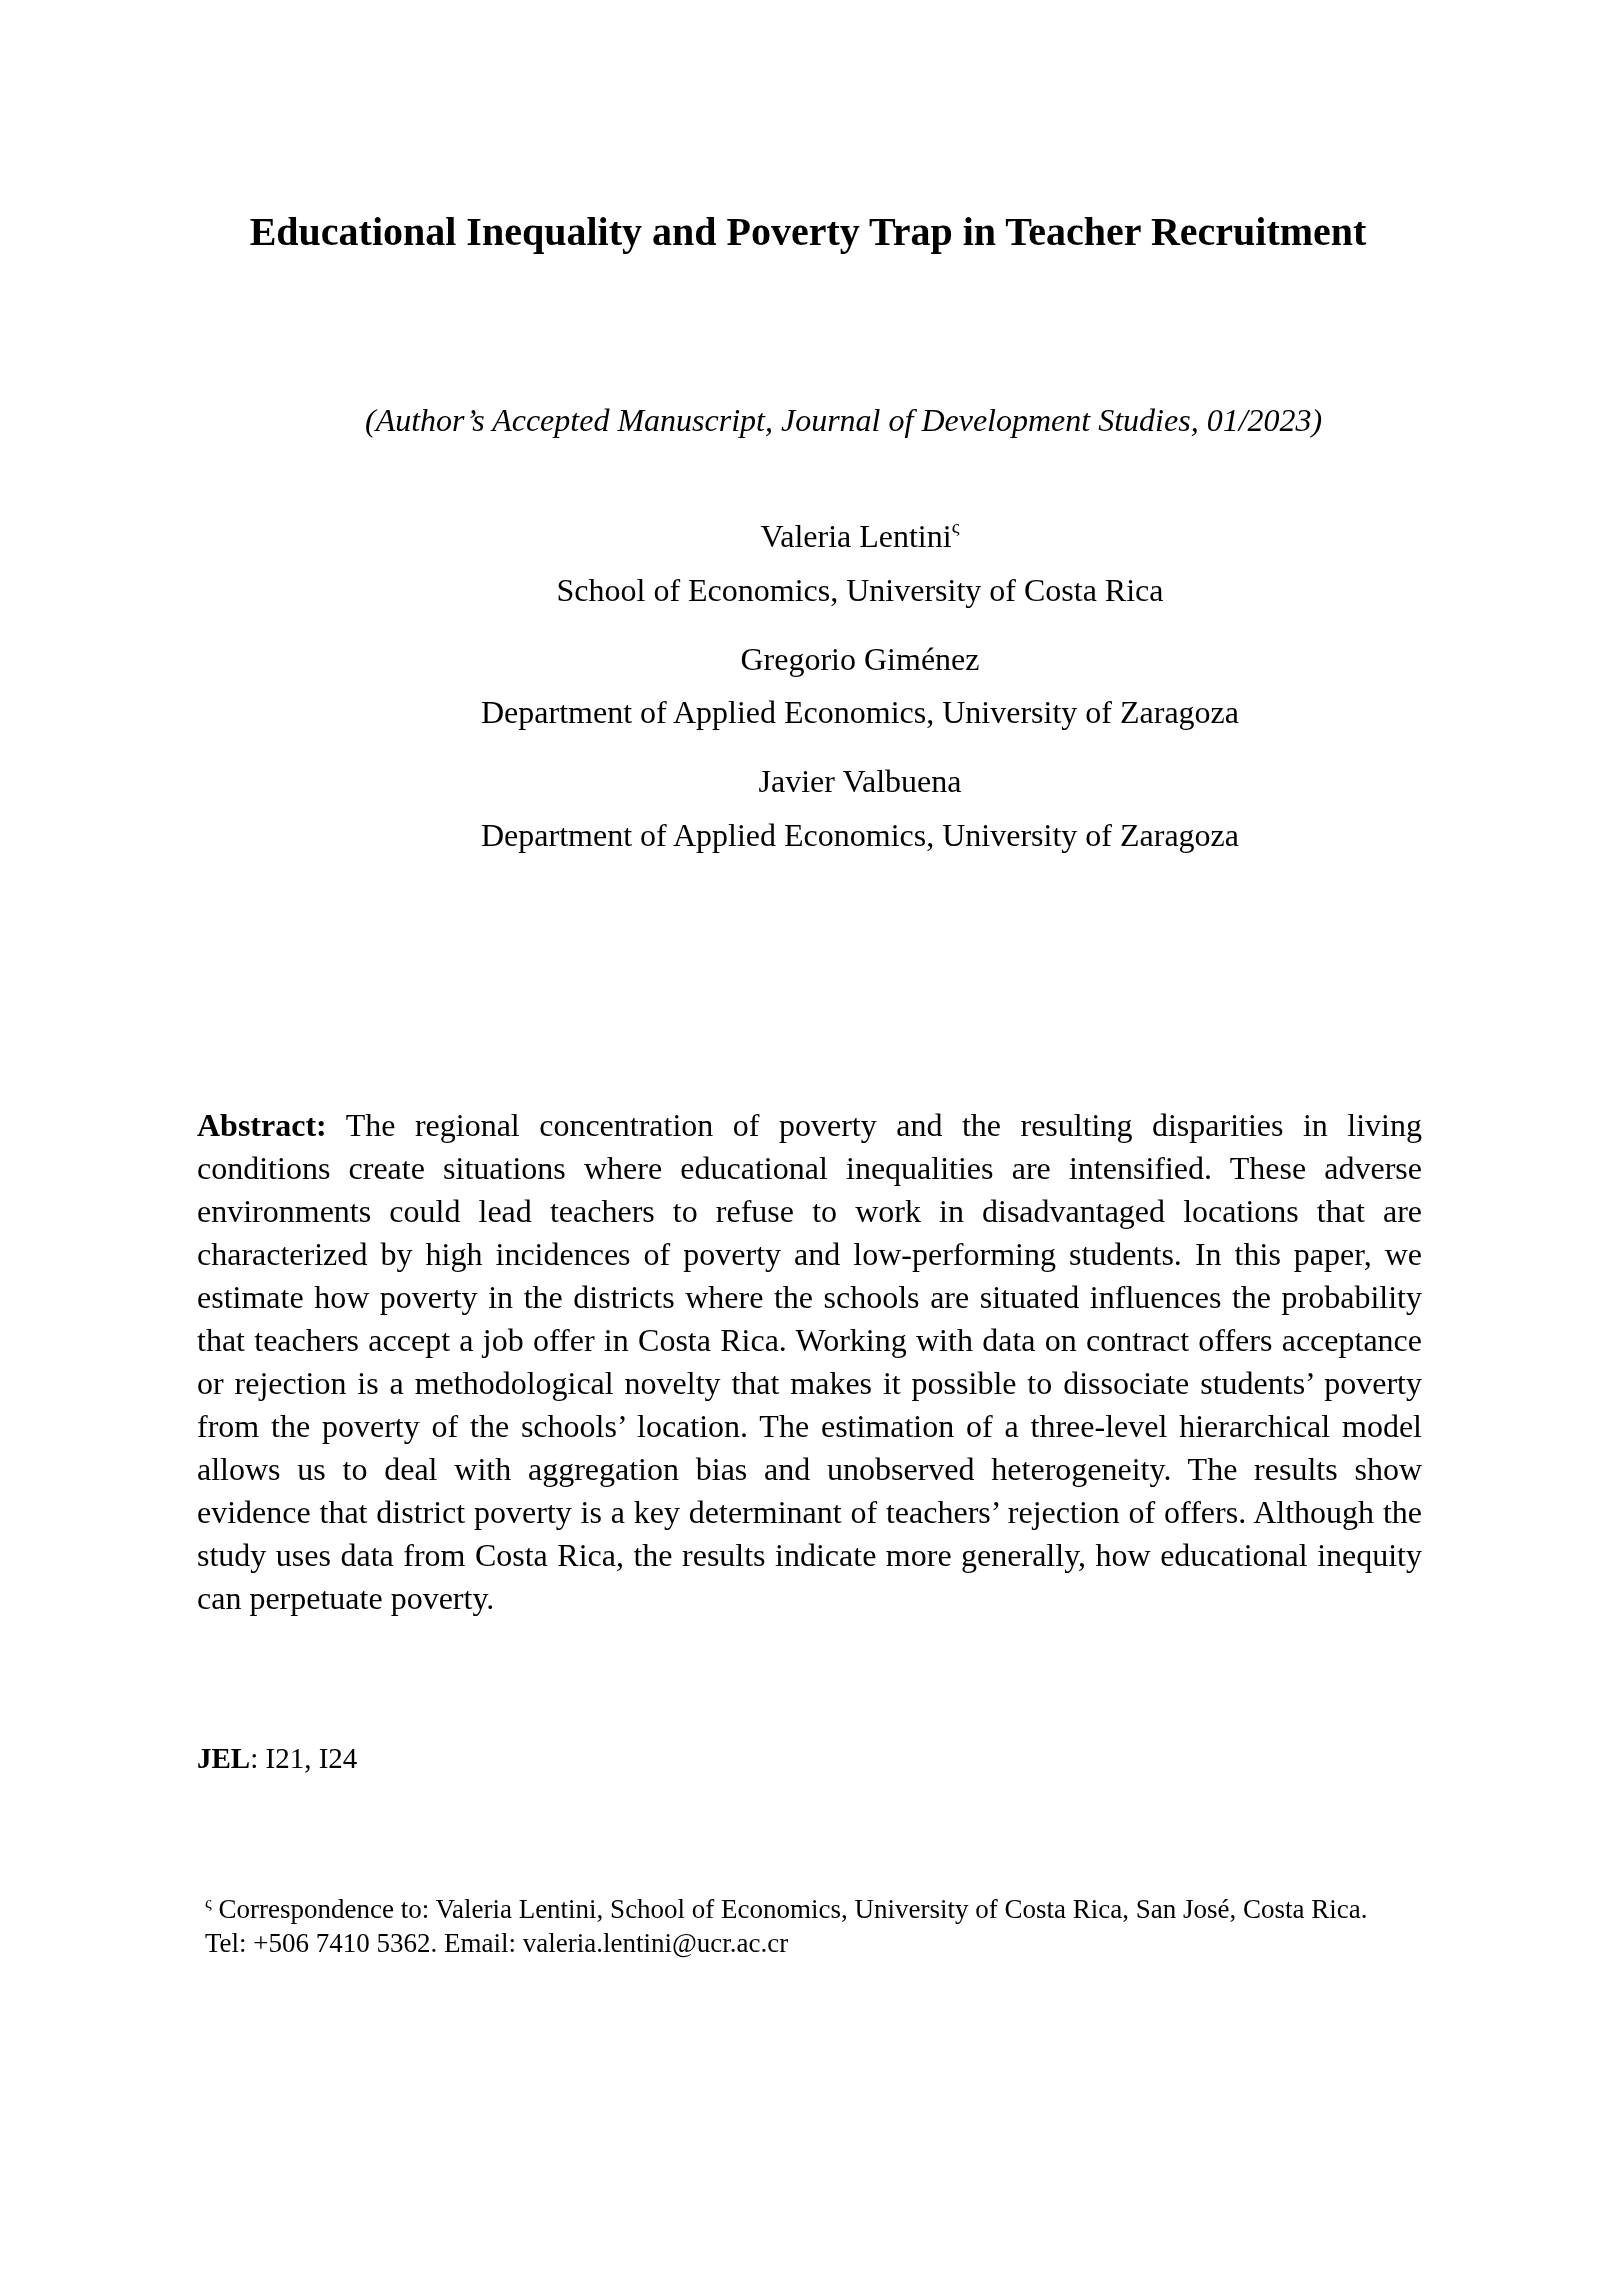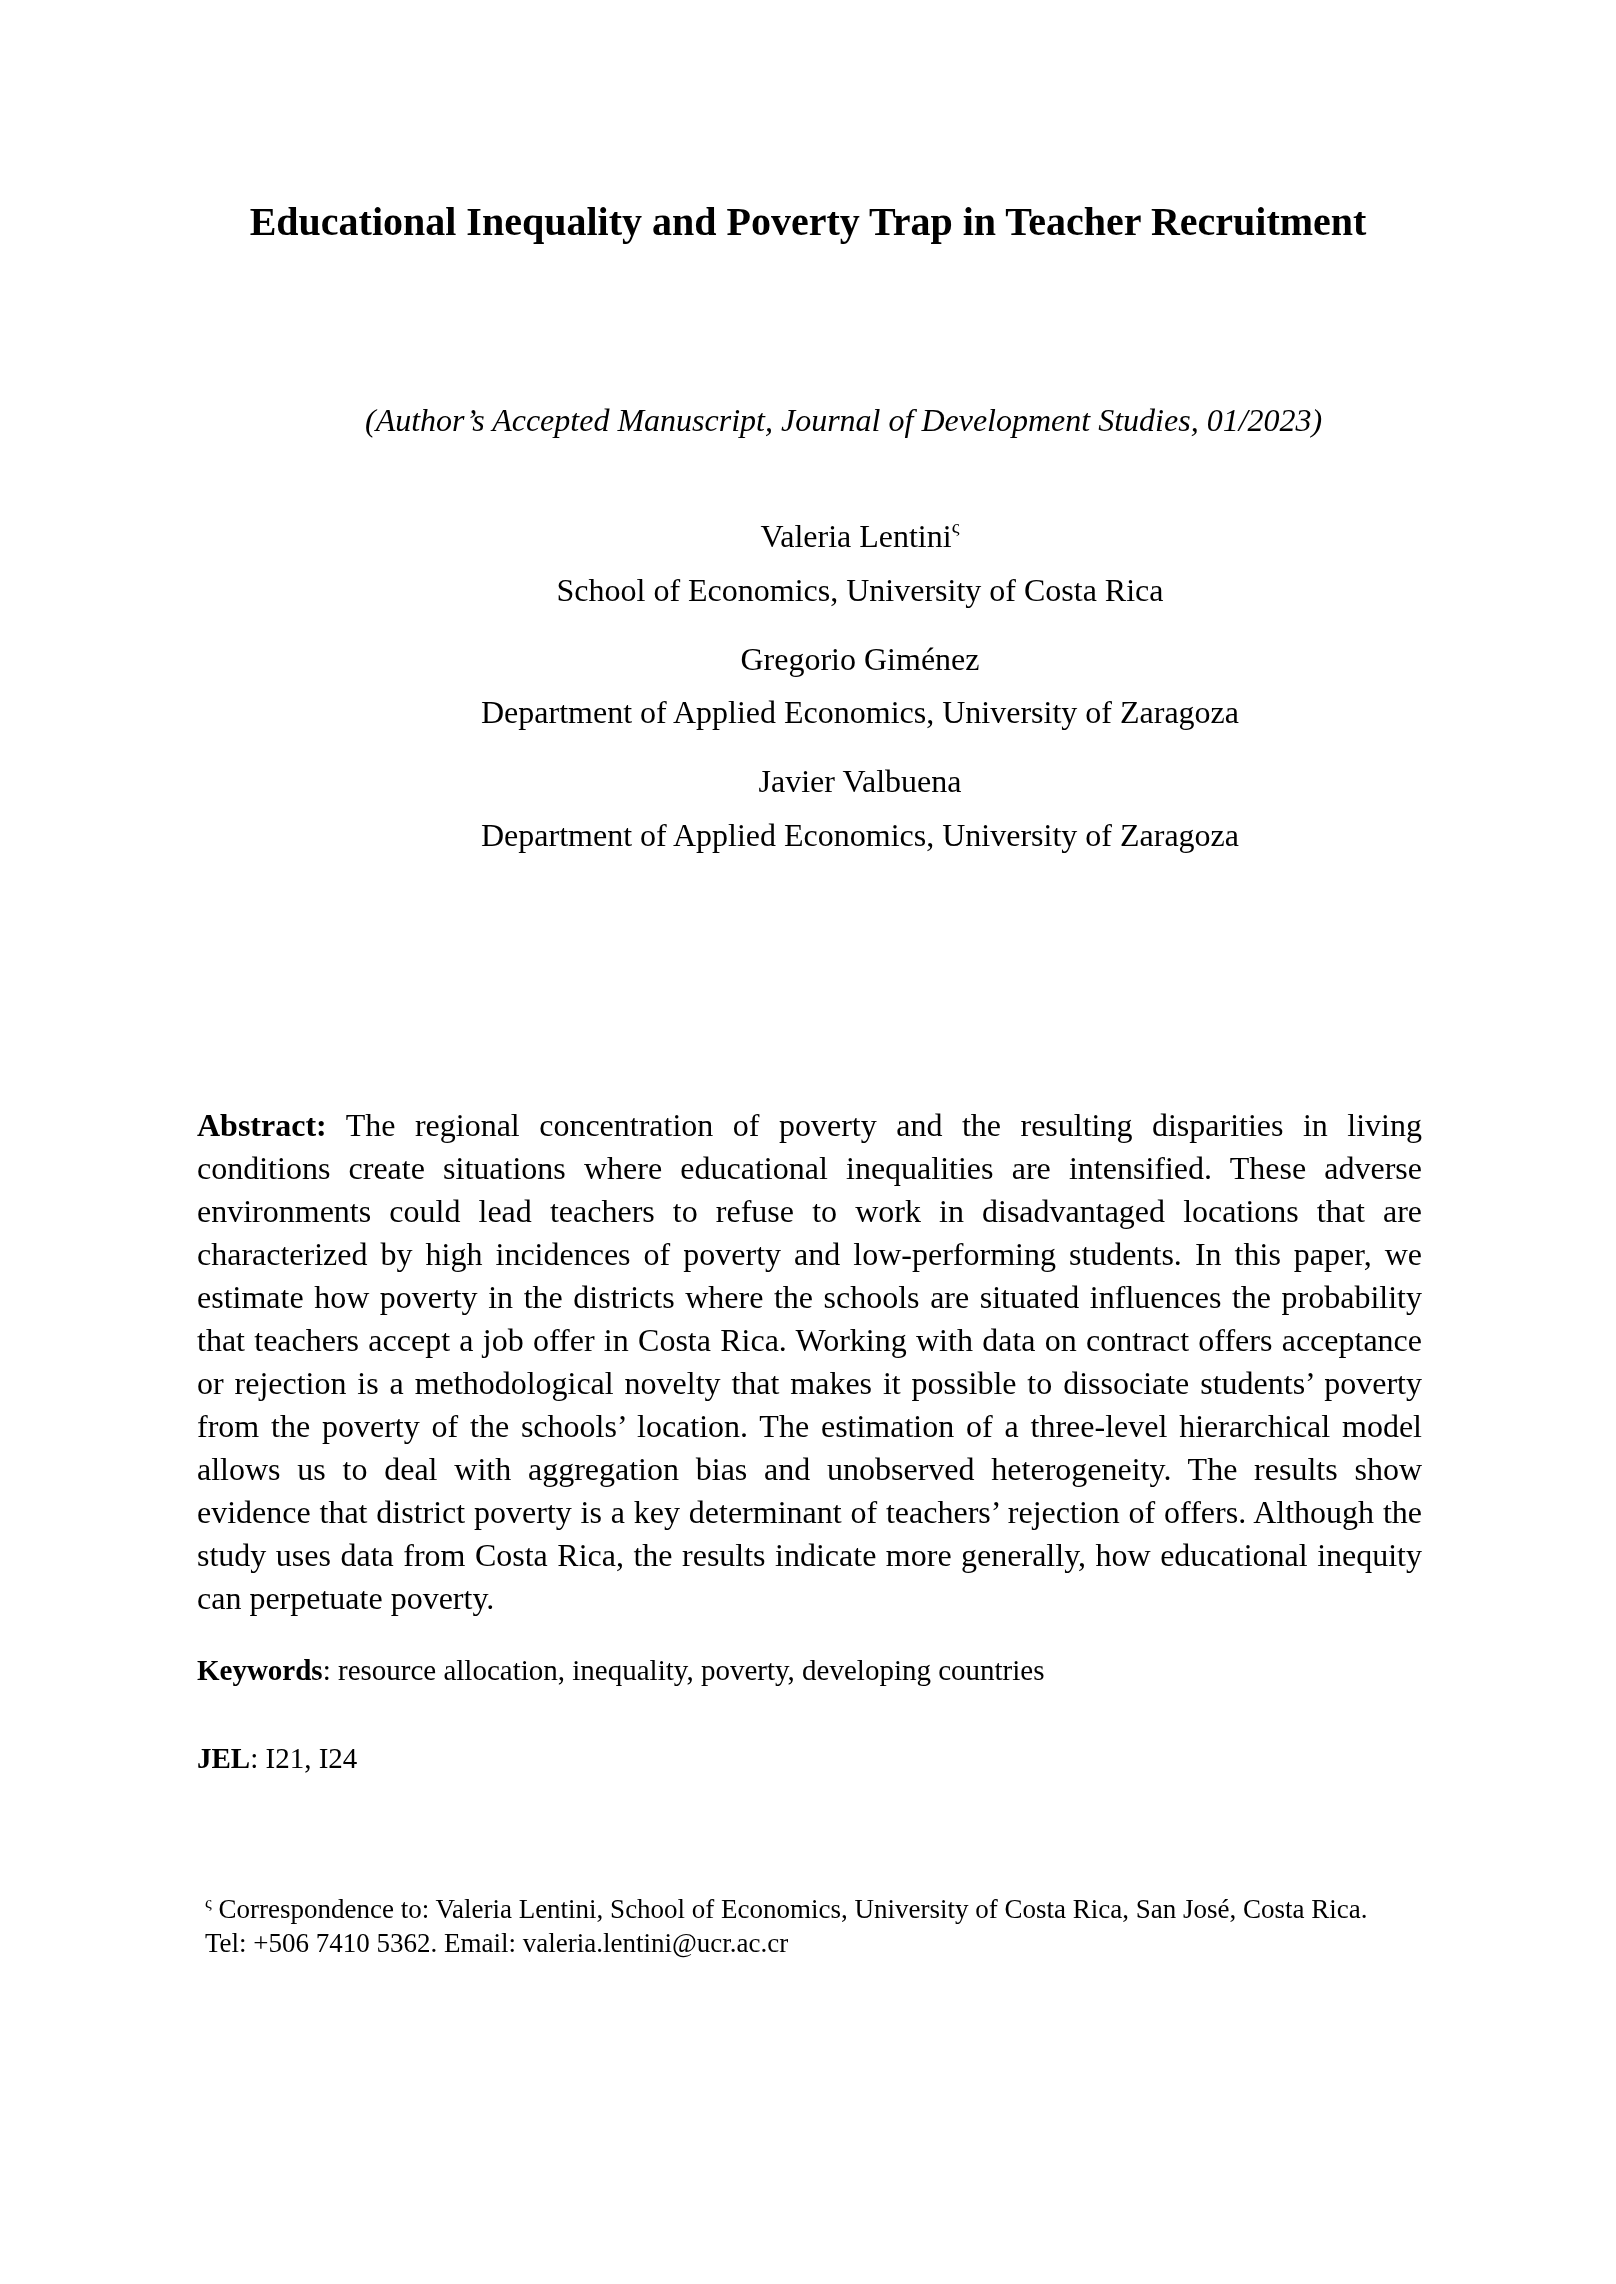--- a/index.html
+++ b/index.html
@@ -22,21 +22,21 @@
     height: 2284px;
   }
   .title {
     position: absolute;
     left: 0; right: 0;
     top: 194px;
     text-align: center;
     font-weight: bold;
     font-size: 40px;
     line-height: 52px;
-    margin: 2px;
+    margin: 12px;
   }
   .manuscript-note {
     position: absolute;
     left: 365px;
     right: 195px;
     top: 399px;
     font-style: italic;
     font-size: 32px;
     line-height: 42px;
     padding-left: 0;
@@ -123,20 +123,19 @@
       <span class="author-affil">Department of Applied Economics, University of Zaragoza</span>
     </div>
     <div class="author-block">
       <span class="author-name">Javier Valbuena</span>
       <span class="author-affil">Department of Applied Economics, University of Zaragoza</span>
     </div>
   </div>
 
   <p class="body-col abstract"><span class="bold">Abstract:</span> <span>The regional concentration of poverty and the resulting disparities in living conditions create situations where educational inequalities are intensified. These adverse environments could lead teachers to refuse to work in disadvantaged locations that are characterized by high incidences of poverty and low-performing students. In this paper, we estimate how poverty in the districts where the schools are situated influences the probability that teachers accept a job offer in Costa Rica. Working with data on contract offers acceptance or rejection is a methodological novelty that makes it possible to dissociate students’ poverty from the poverty of the schools’ location. The estimation of a three-level hierarchical model allows us to deal with aggregation bias and unobserved heterogeneity. The results show evidence that district poverty is a key determinant of teachers’ rejection of offers. Although the study uses data from Costa Rica, the results indicate more generally, how educational inequity can perpetuate poverty.</span></p>
 
-  <p class="body-col keywords"><span class="bold">Keywords</span><span>: resource allocation, inequality, poverty, developing countries</span></p>
 
   <p class="body-col jel"><span class="bold">JEL</span><span>: I21, I24</span></p>
 
   <p class="body-col footnote"><span class="fn-mark">ς</span><span> Correspondence to: Valeria Lentini, School of Economics, University of Costa Rica, San José, Costa Rica.</span><br><span>Tel: +506 7410 5362. Email: valeria.lentini@ucr.ac.cr</span></p>
 
 </div>
 
 
 </body></html>

